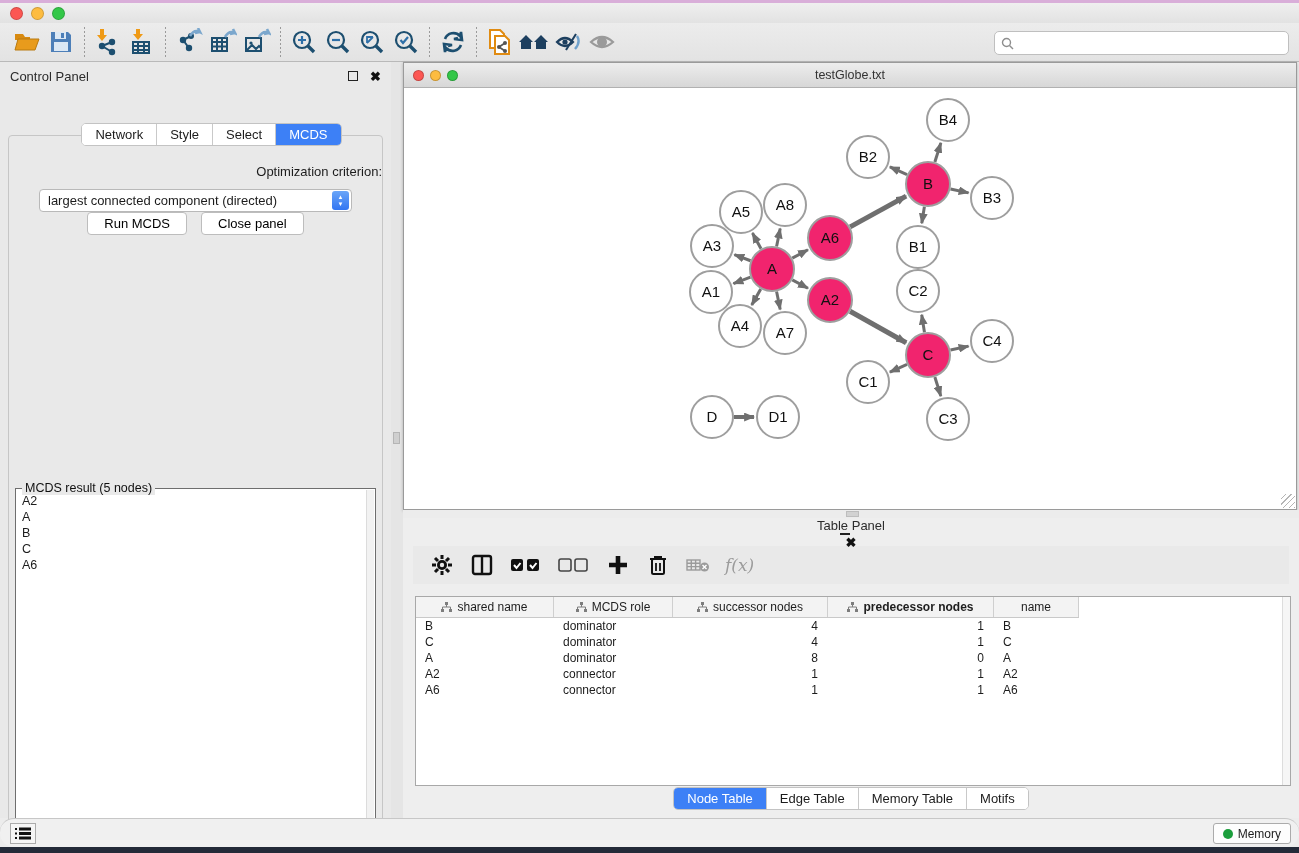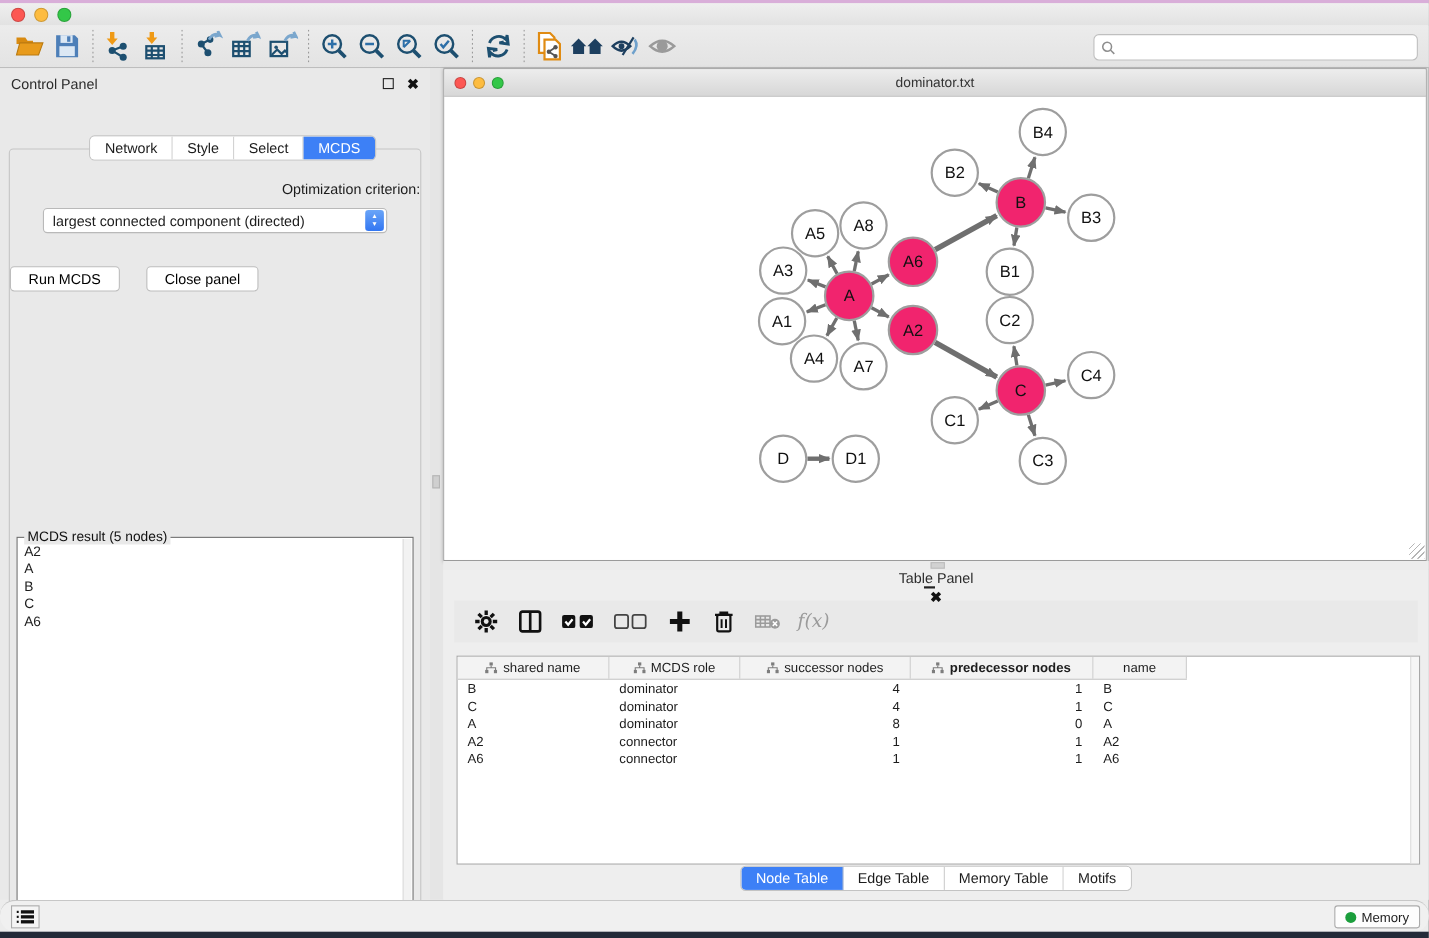--- a/index.html
+++ b/index.html
@@ -39,21 +39,21 @@
   .ctrl-tabs-row { position:absolute; left:0; top:33px; width:100%; text-align:center; z-index:2;padding-left:32px; }
   .ctrl-content { position:absolute; left:8px; top:45px; width:375px; height:700px;
     border:1px solid #c6c6c6; border-radius:4px; background:#e9e9e9; }
   .opt-label { text-align:right; margin-top:28px; font-size:13px; }
   .select-wrap { margin:10px auto 0; width:313px; height:23px; background:#fff; border:1px solid #b9b9b9;
     border-radius:4px; display:flex; align-items:center; position:relative; }
   .select-value { flex:1; padding-left:8px; font-size:13px; white-space:nowrap; overflow:hidden; }
   .select-stepper { width:17px; height:19px; margin-right:2px; background:linear-gradient(#6aa5f8,#3276f2);
     border-radius:3px; color:#fff; font-size:6px; line-height:6px; display:flex; flex-direction:column;
     align-items:center; justify-content:center; gap:1px; }
-  .btn-row { display:flex; gap:24px; margin-top:30px; }
+  .btn-row { display:flex; justify-content:center; gap:14px; margin-top:0; }
   .push-btn { background:#fff; border:1px solid #bdbdbd; border-radius:4px; padding:3px 16px; font-size:13px;
     font-family:"Liberation Sans",sans-serif; cursor:default; }
   .groupbox { position:absolute; left:6px; top:352px; width:361px; height:333px; border:1px solid #6e6e6e;
     background:#fff; }
   .groupbox-label { position:absolute; top:-8px; left:6px; background:#e9e9e9; padding:0 3px; font-size:12.5px; color:#111; }
   .result-list { position:absolute; inset:1px 9px 1px 1px; padding:3px 0 0 5px; font-size:12.5px; line-height:16px; overflow:hidden; }
   .v-scroll { position:absolute; top:1px; right:1px; bottom:1px; width:8px; background:#f2f2f2; border-left:1px solid #dcdcdc; }
 
   .v-divider { position:absolute; left:391px; top:62px; width:12px; height:756px; background:#e5e5e5; }
   .v-divider .handle { position:absolute; left:2px; top:370px; width:7px; height:12px; background:#cfcfcf; border:1px solid #b5b5b5; }
@@ -297,21 +297,21 @@
       </div>
     </div>
   </div>
 
   <div class="v-divider">
     <span class="handle"></span>
   </div>
 
   <div class="net-window">
     <div class="net-titlebar">
-      <span class="net-title">dominator.txt</span>
+      <span class="net-title">testGlobe.txt</span>
       <div class="net-lights">
         <span class="net-light" style="background:#fc5753"></span>
         <span class="net-light" style="background:#fdbc40"></span>
         <span class="net-light" style="background:#33c748"></span>
       </div>
     </div>
     <div class="net-canvas">
       <svg id="graph-svg" width="892" height="421" viewBox="0 0 892 421">
           <defs>
             <marker id="arrow" viewBox="0 0 10 8" refX="9" refY="4" markerWidth="11" markerHeight="9" orient="auto" markerUnits="userSpaceOnUse">

